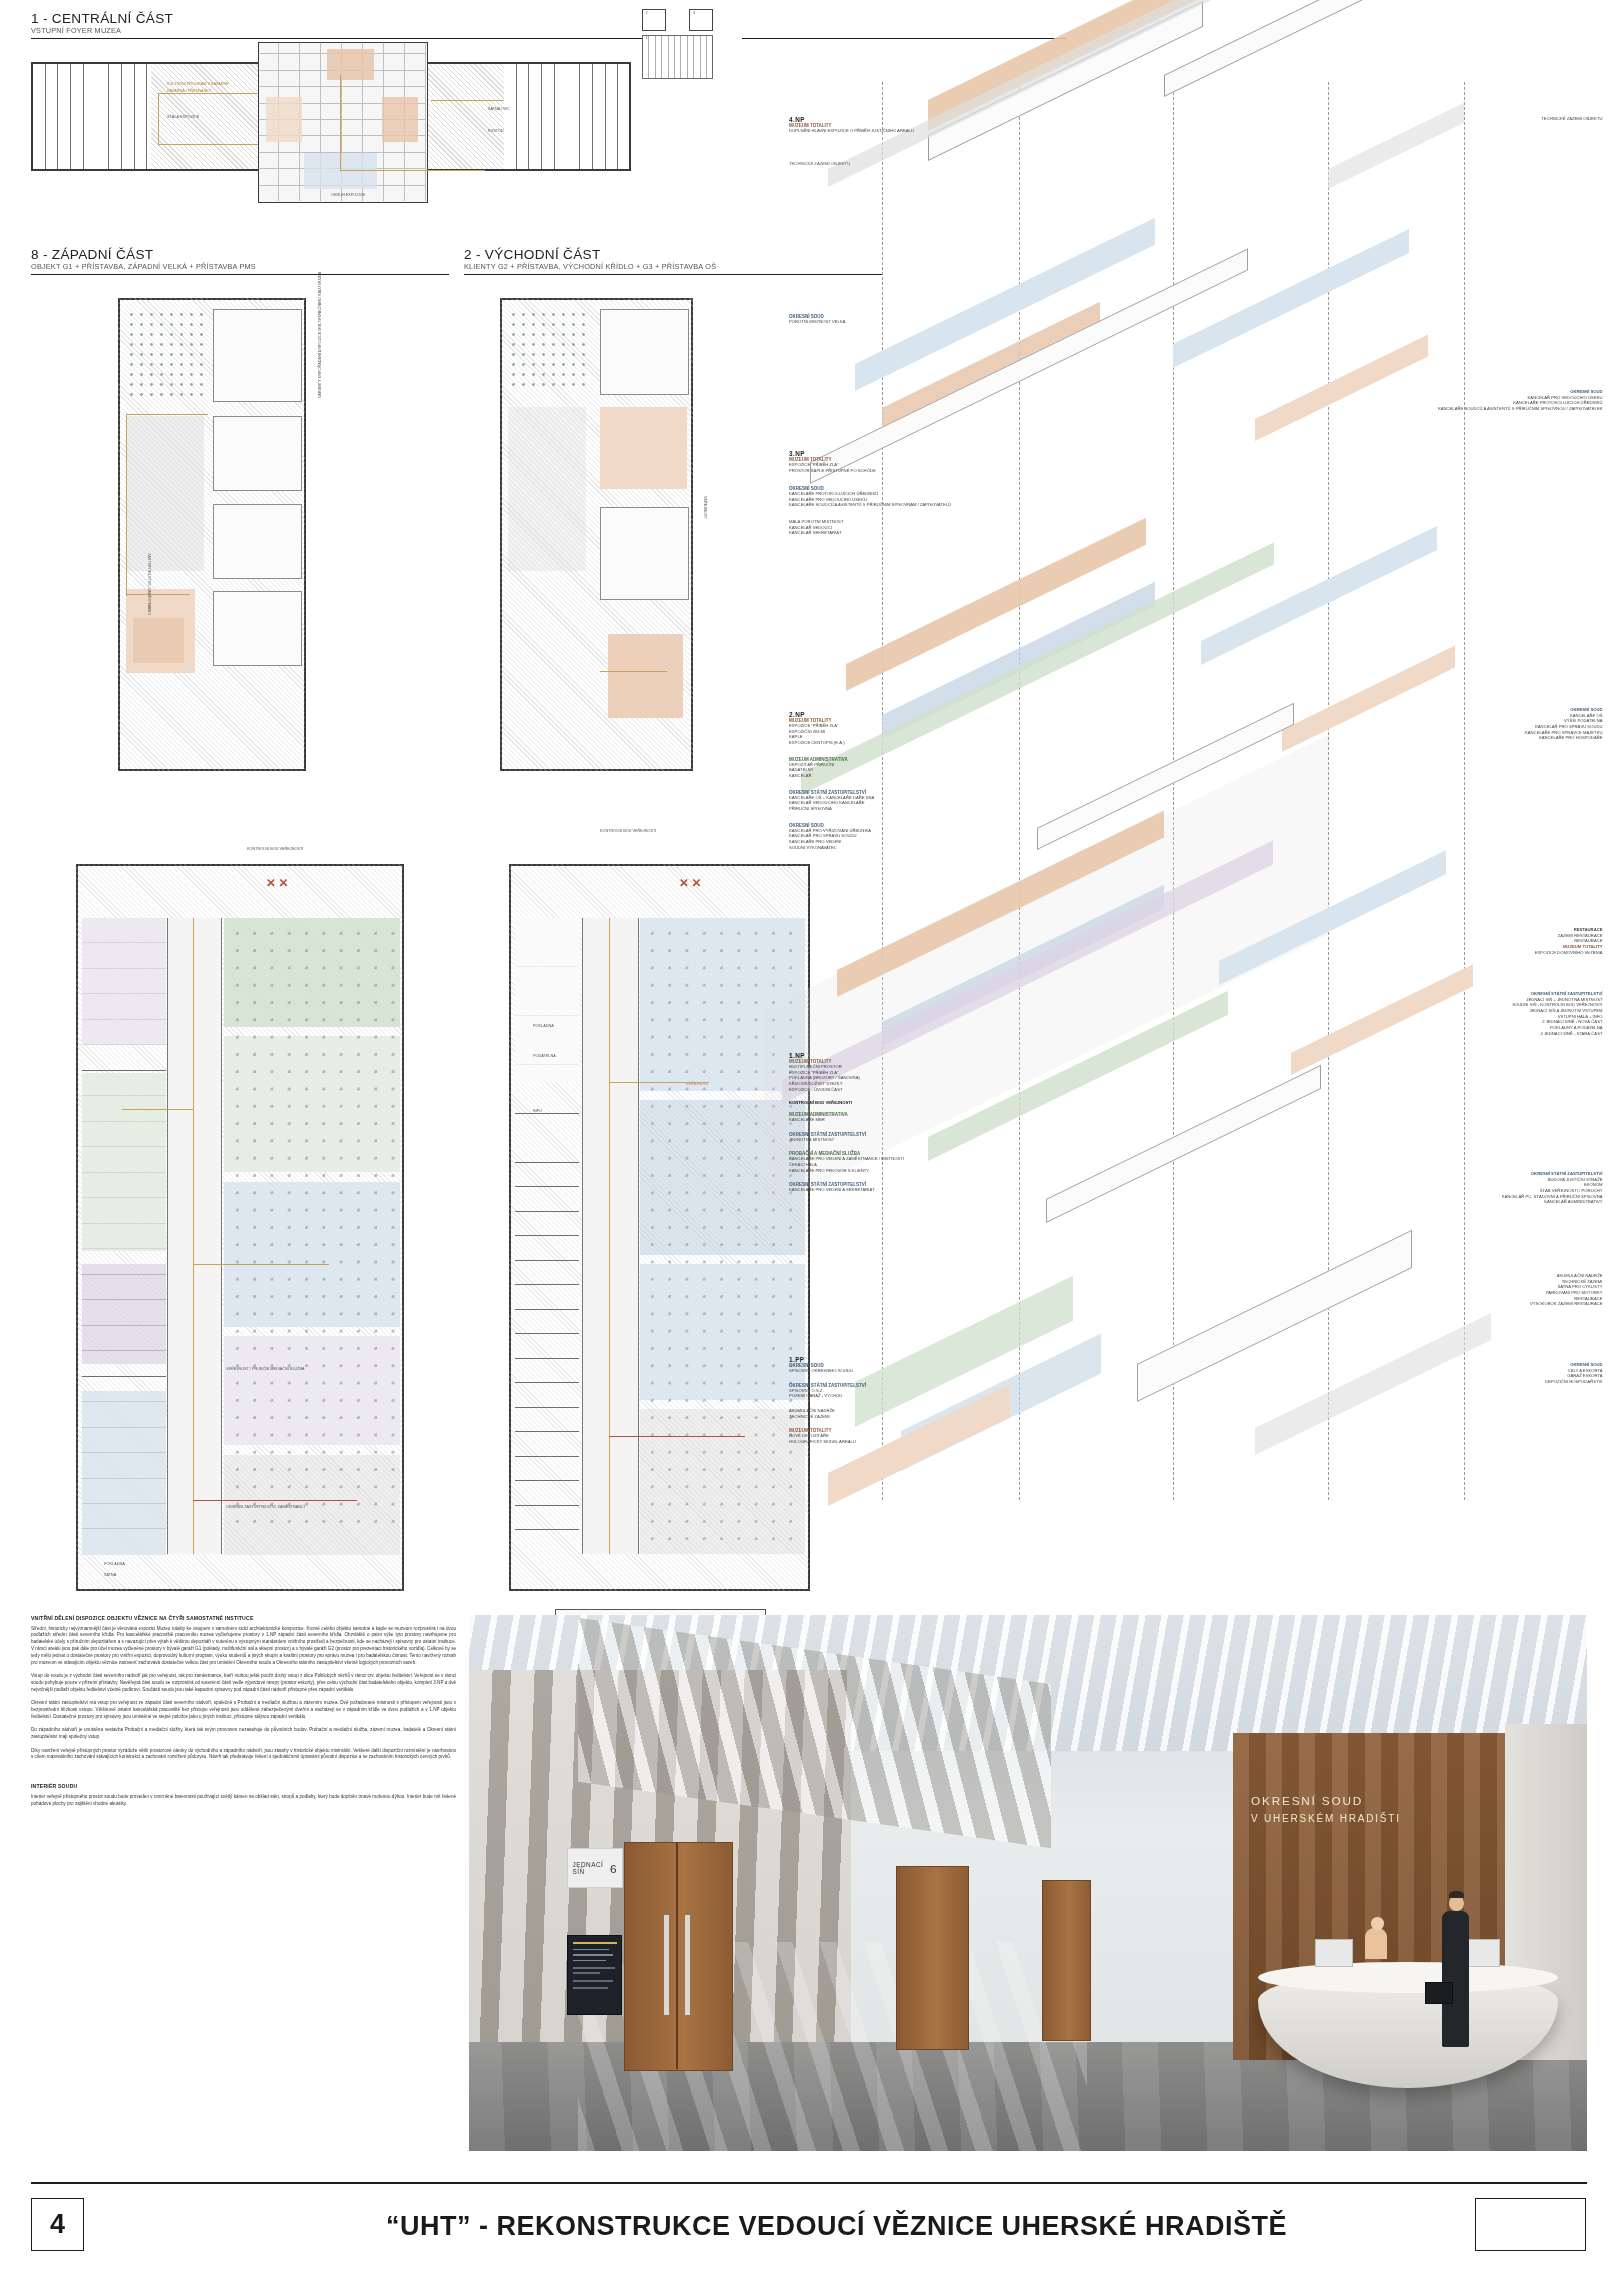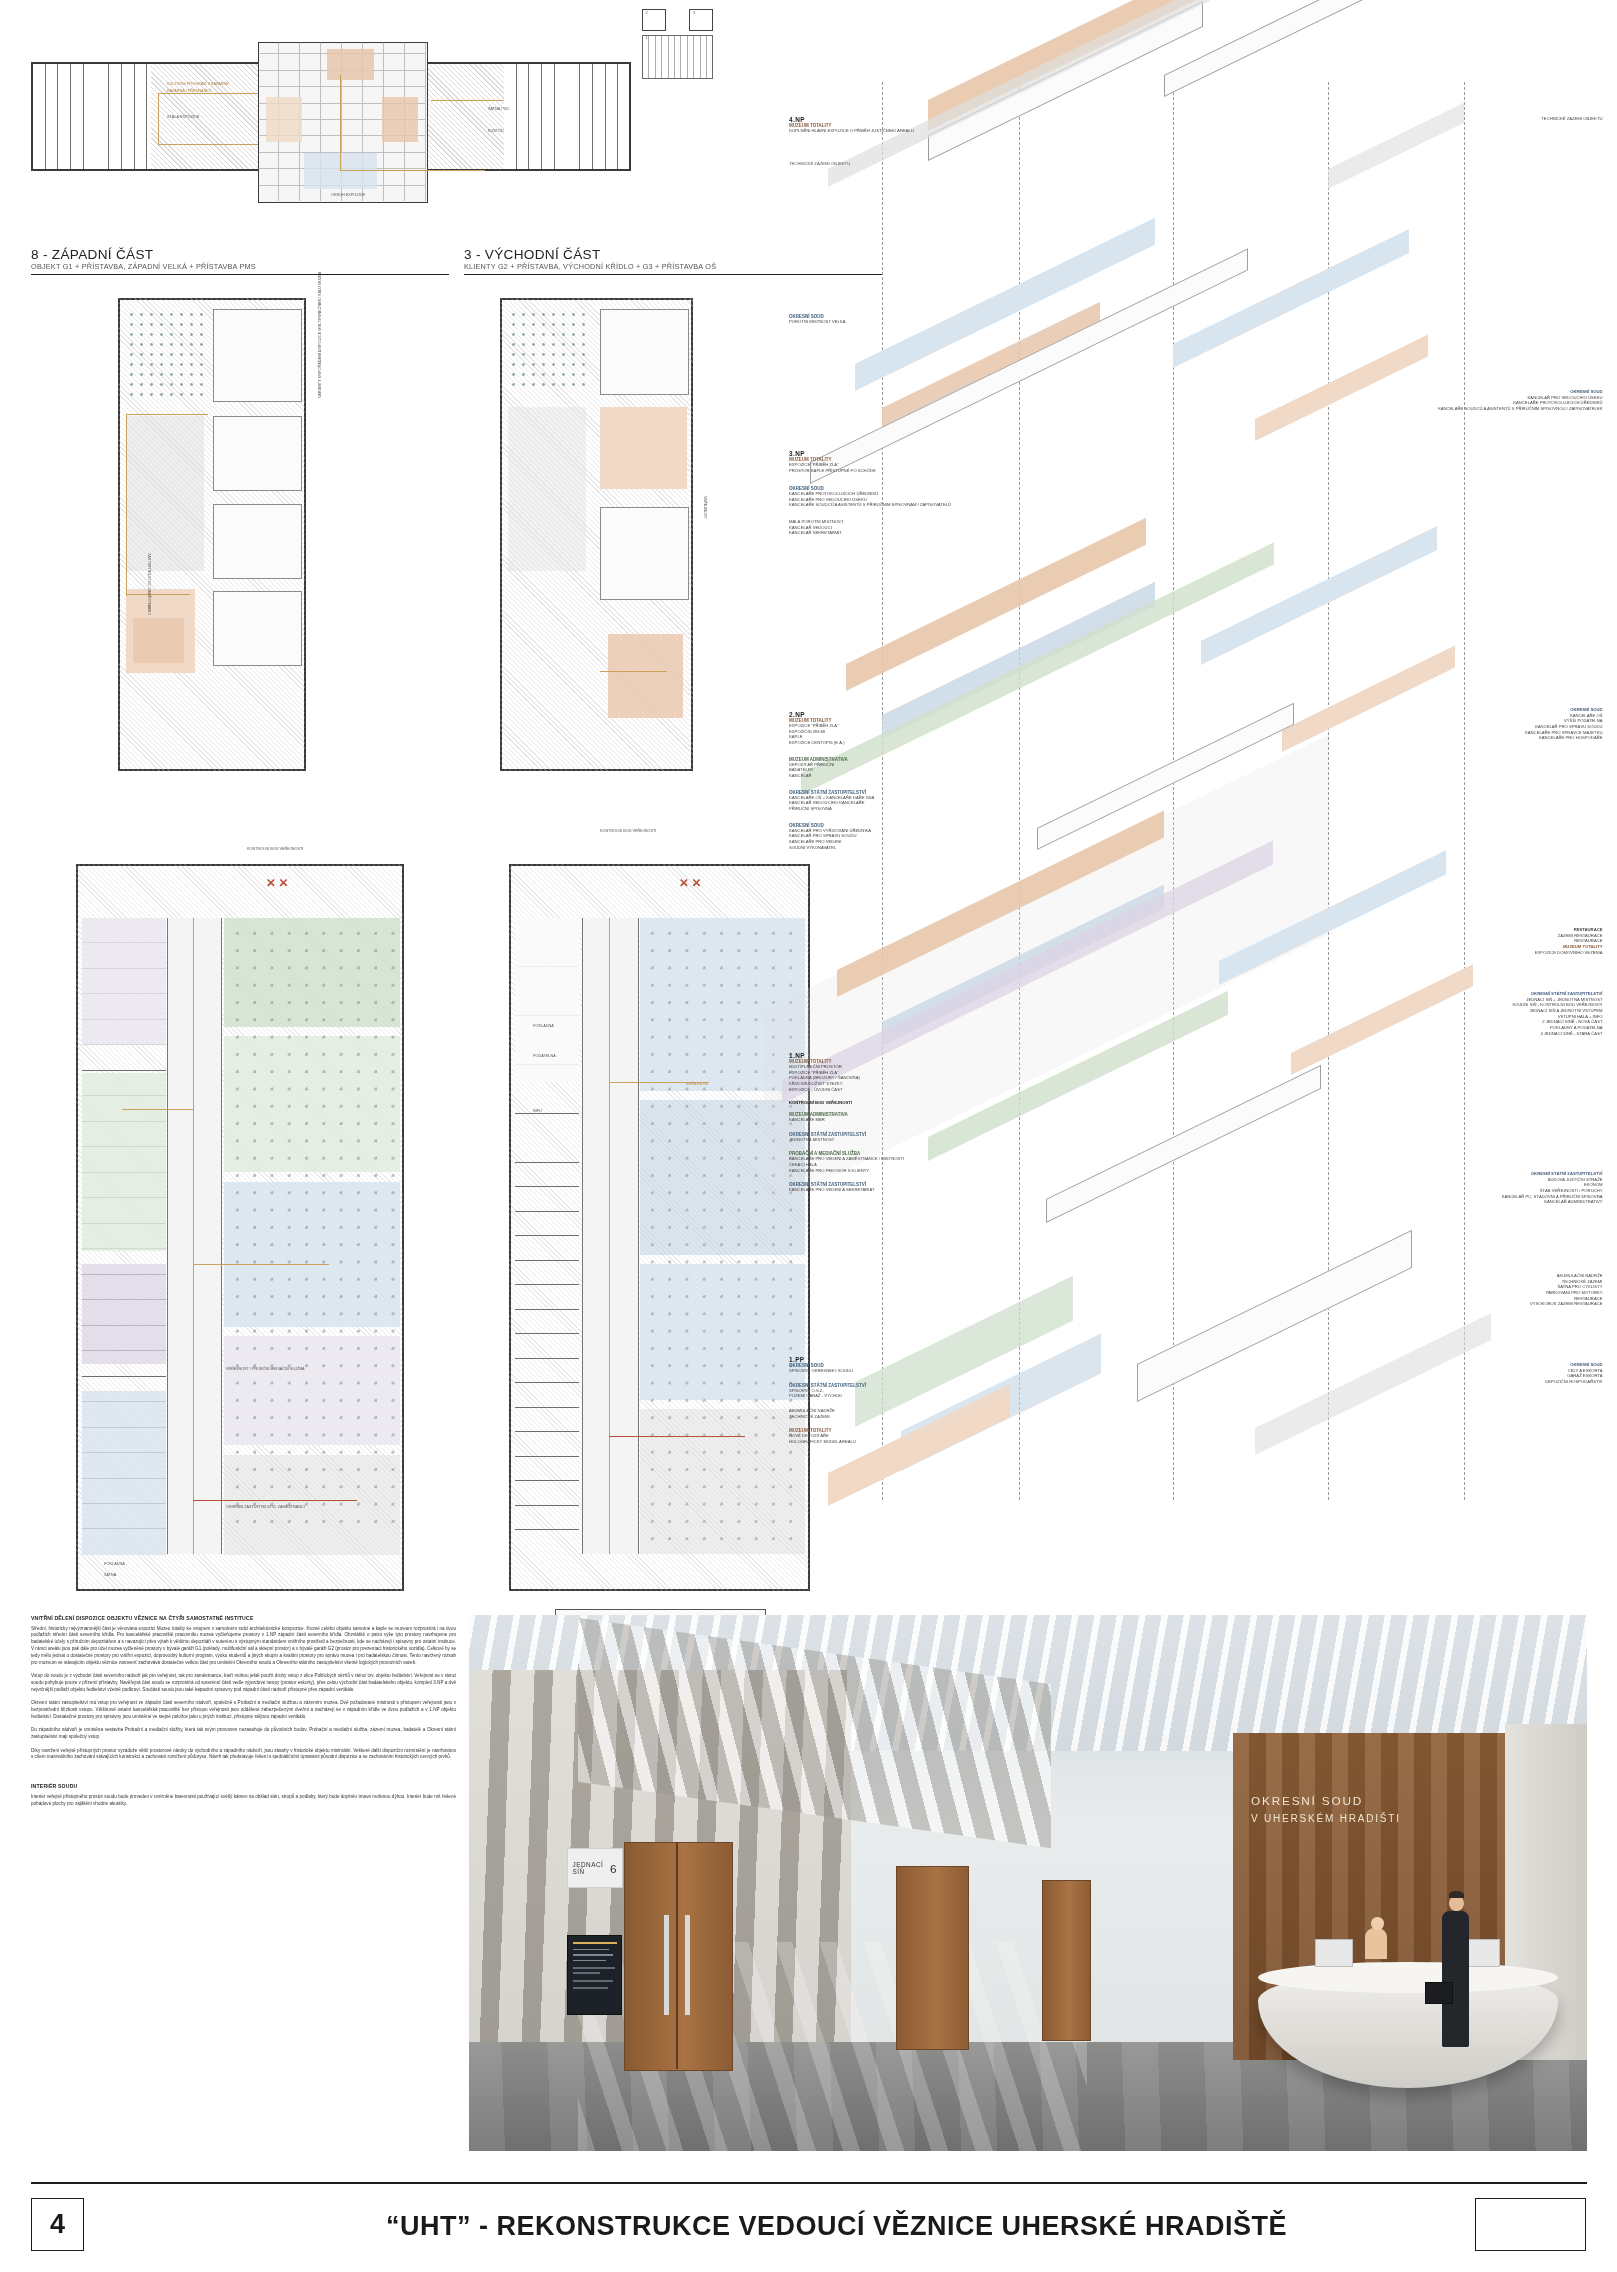--- a/index.html
+++ b/index.html
@@ -55,20 +55,25 @@
   .legend-h2{font-size:4.5px;font-weight:bold;color:#3e5d79;}
   .legend-h3{font-size:4.5px;font-weight:bold;color:#4a6b46;}
   .lvl{font-size:6.4px;font-weight:bold;color:#222;letter-spacing:0.4px;}
   .rtxt{font-size:4.2px;color:#444;line-height:1.35;text-align:right;}
 </style>
 </head>
 <body>
 
 <div class="board">
 
+  <div style="position:absolute;left:31px;top:11px;width:600px;">
+    <div class="ttl">1 - CENTRÁLNÍ ČÁST</div>
+    <div class="sub">VSTUPNÍ FOYER MUZEA</div>
+    <div class="rule" style="margin-top:2.7px;width:1036px;"></div>
+  </div>
 
   <div class="plan" style="left:31px;top:42px;width:600px;height:191px;">
 
     <div class="hatch" style="left:0;top:20px;width:600px;height:109px;opacity:.55;"></div>
     <div class="wall" style="left:0;top:20px;width:600px;height:1.8px;"></div>
     <div class="wall" style="left:0;top:127px;width:600px;height:1.8px;"></div>
     <div class="wall" style="left:0;top:20px;width:1.8px;height:109px;"></div>
     <div class="wall" style="left:598px;top:20px;width:1.8px;height:109px;"></div>
 
     <div style="position:absolute;left:1.8px;top:22px;width:118px;height:105px;background:#fff;"></div>
@@ -112,21 +117,21 @@
     <div class="micro" style="position:absolute;left:3.6px;top:27px;">1</div>
   </div>
 
   <div style="position:absolute;left:31px;top:247px;width:427px;">
     <div class="ttl">8 - ZÁPADNÍ ČÁST</div>
     <div class="sub">OBJEKT G1 + PŘÍSTAVBA, ZÁPADNÍ VELKÁ + PŘÍSTAVBA PMS</div>
     <div class="rule" style="margin-top:2.7px;width:418px;"></div>
   </div>
 
   <div style="position:absolute;left:464px;top:247px;width:427px;">
-    <div class="ttl">3 - VÝCHODNÍ ČÁST</div>
+    <div class="ttl">2 - VÝCHODNÍ ČÁST</div>
     <div class="sub">KLIENTY G2 + PŘÍSTAVBA, VÝCHODNÍ KŘÍDLO + G3 + PŘÍSTAVBA OŠ</div>
     <div class="rule" style="margin-top:2.7px;width:418px;"></div>
   </div>
 
   <div class="plan" style="left:31px;top:289px;width:418px;height:491px;">
     <div class="wall" style="left:87px;top:9px;width:1.8px;height:473px;"></div>
     <div class="wall" style="left:273px;top:9px;width:1.8px;height:473px;"></div>
     <div class="wall" style="left:87px;top:9px;width:187px;height:1.8px;"></div>
     <div class="wall" style="left:87px;top:480px;width:187px;height:1.8px;"></div>
     <div class="hatch" style="left:87px;top:9px;width:187px;height:473px;opacity:.35;"></div>

